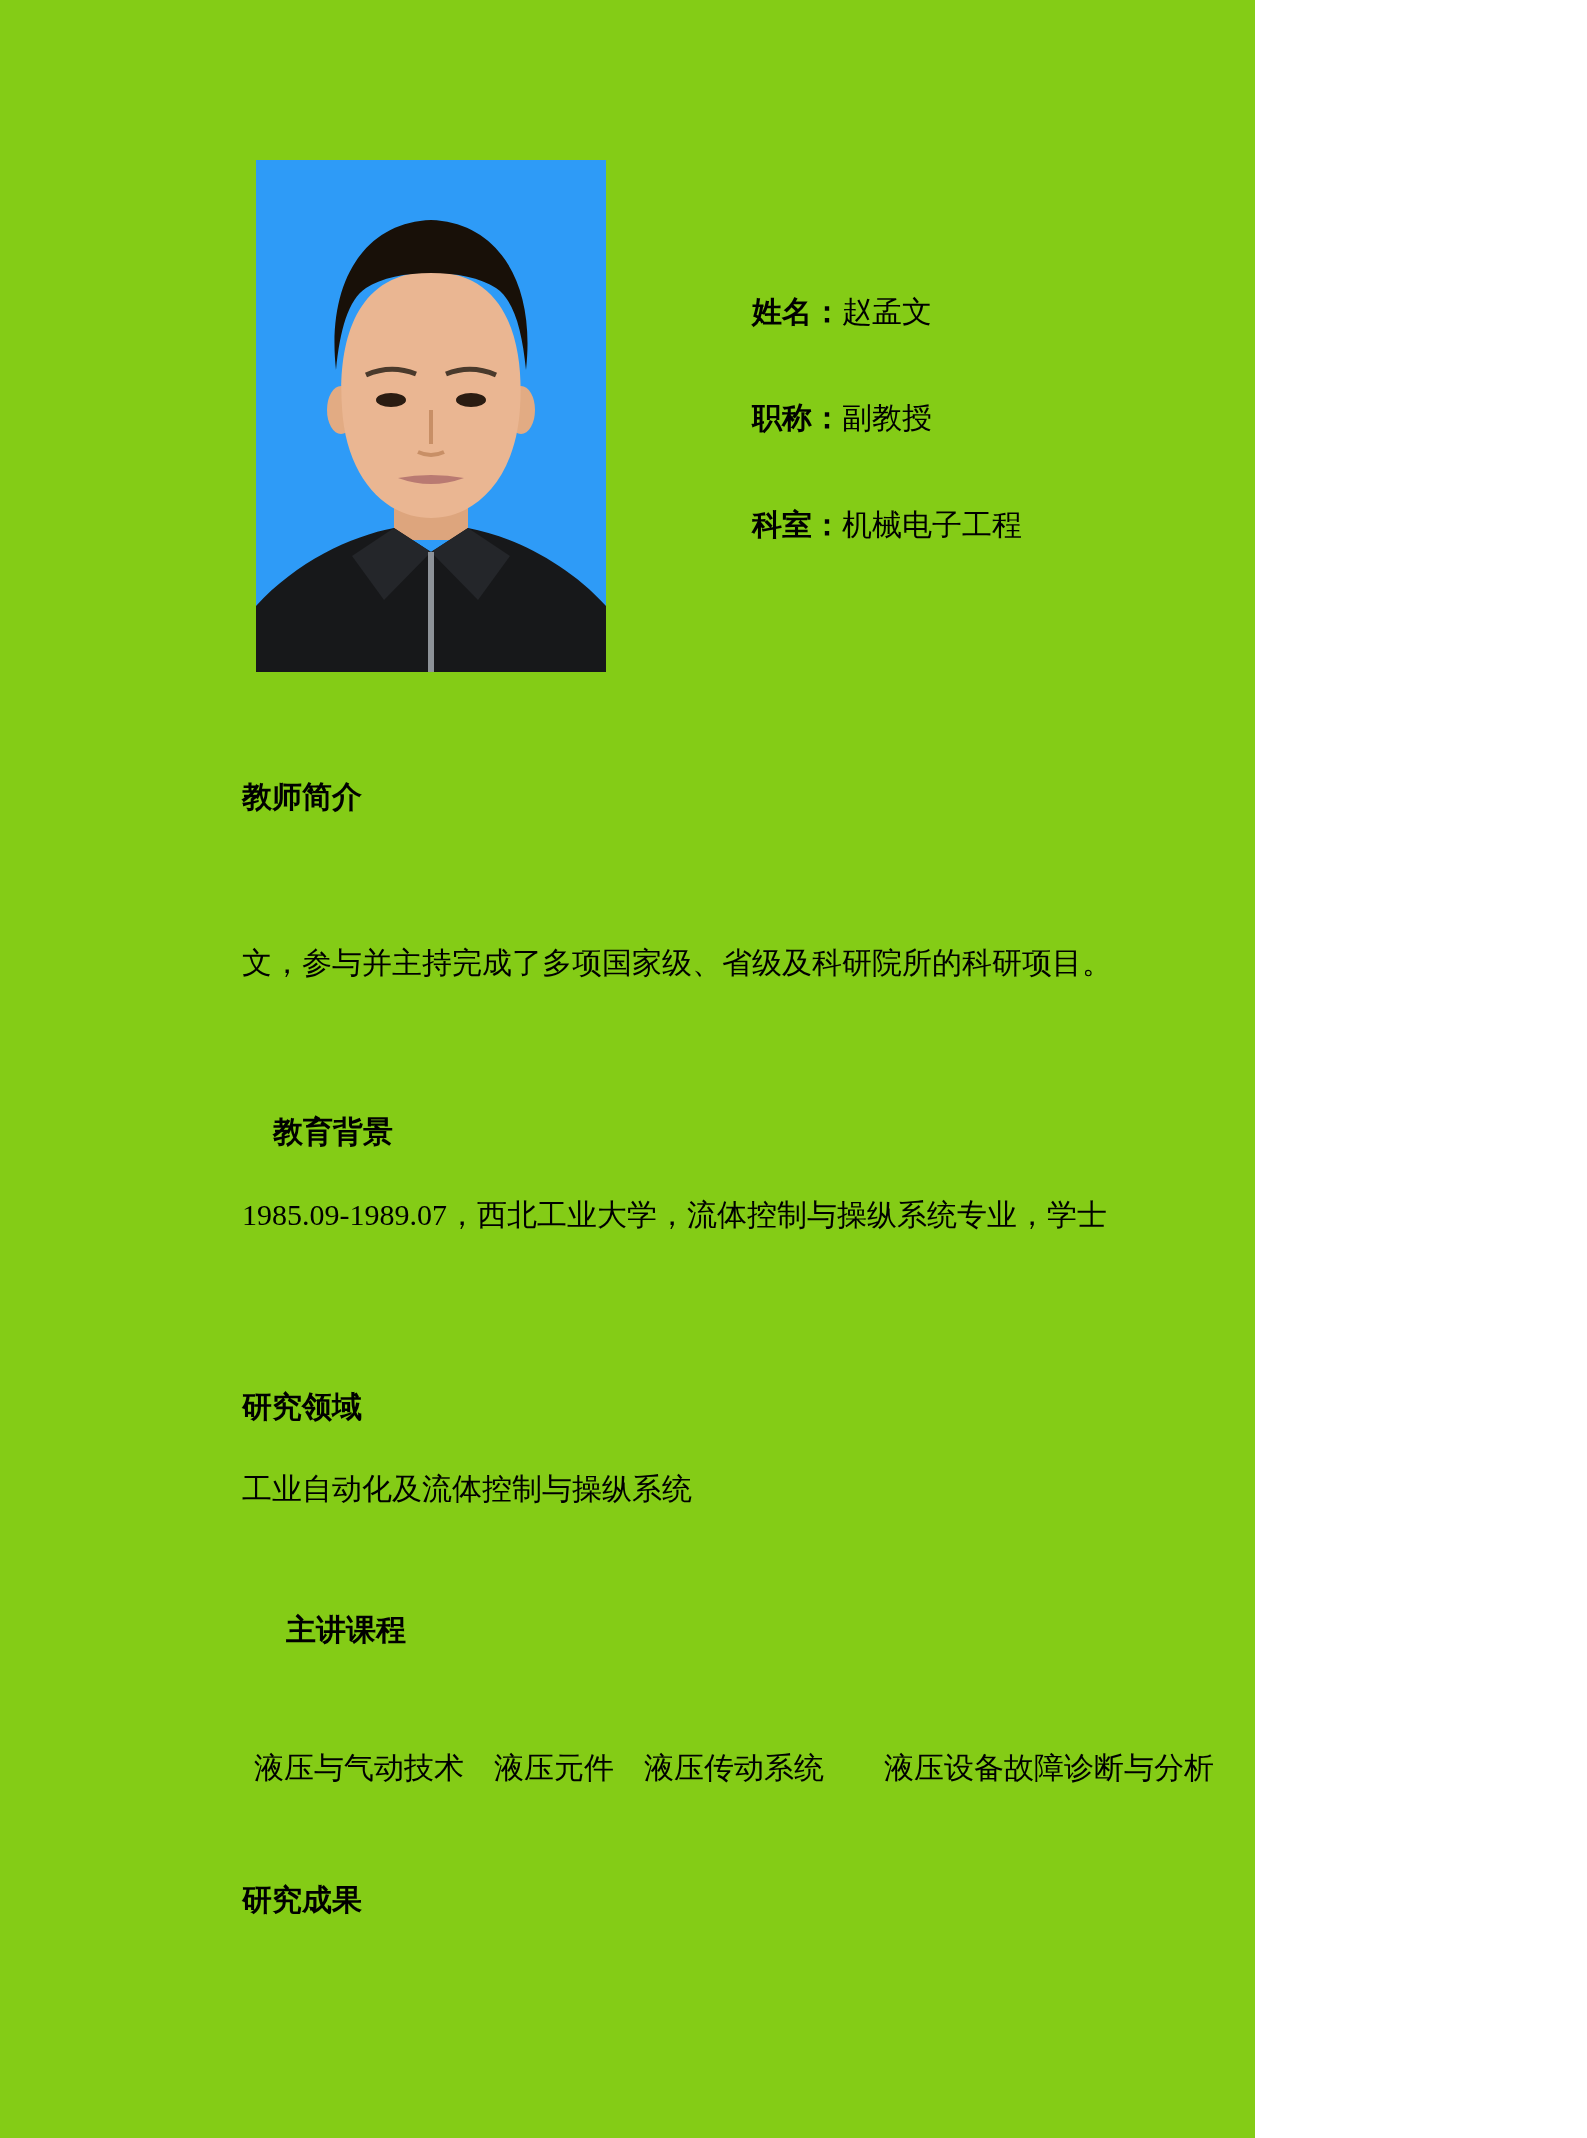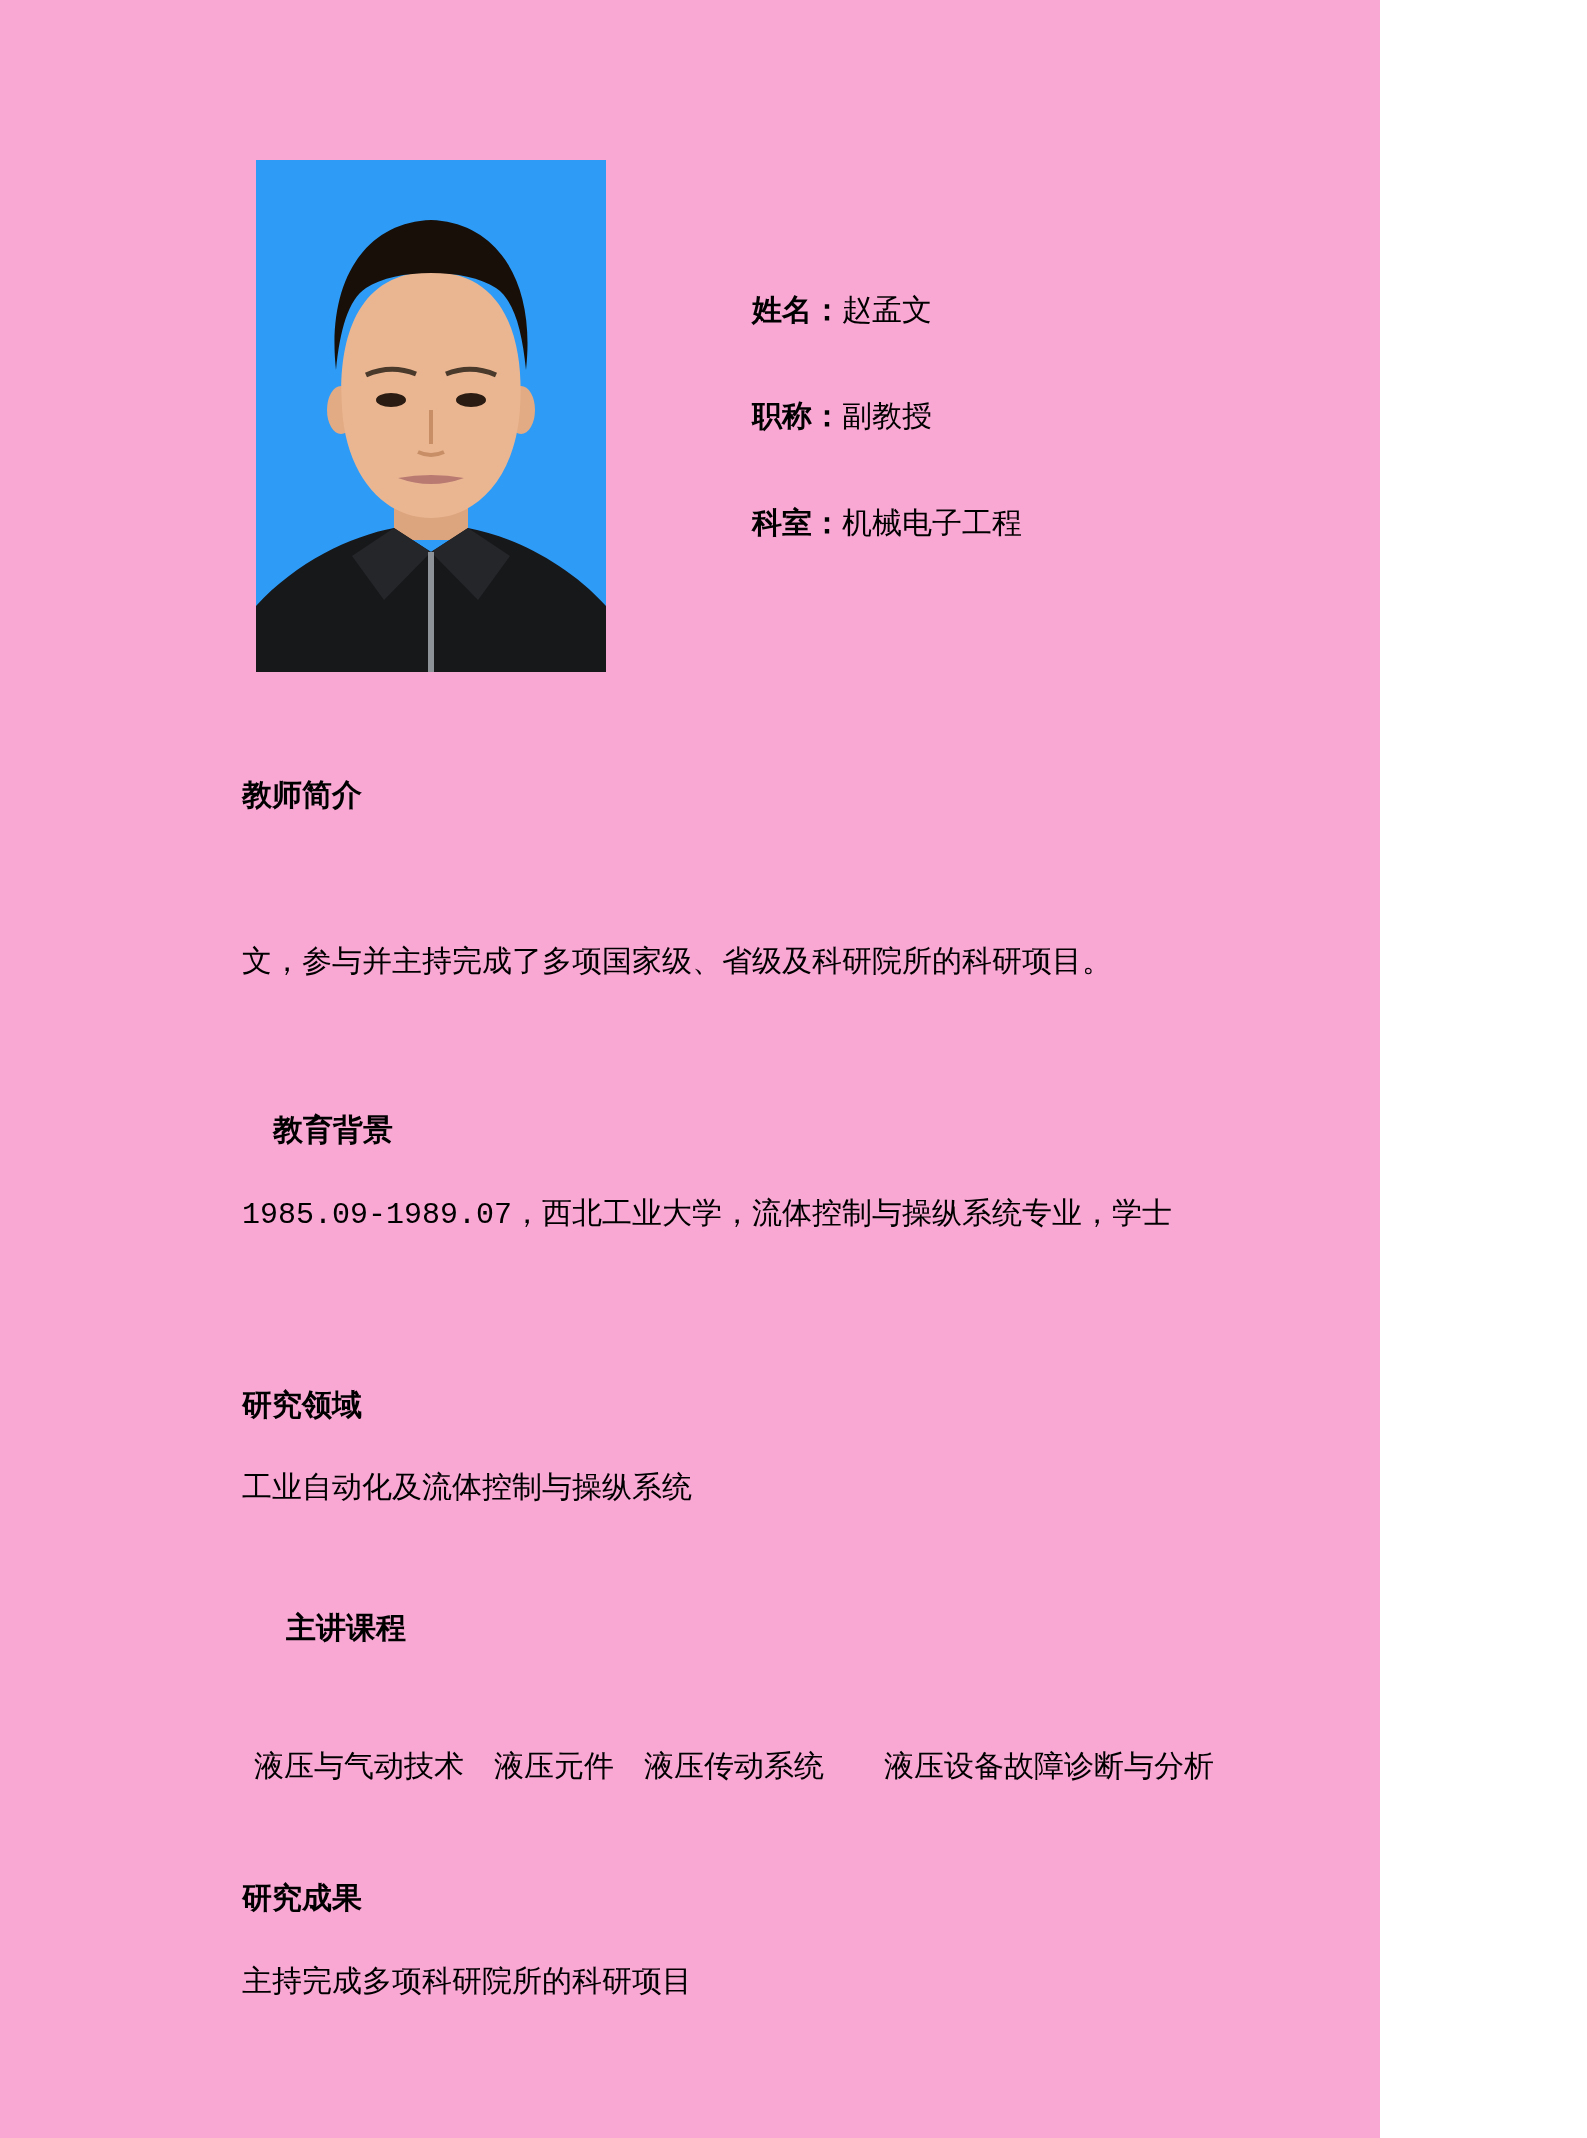--- a/index.html
+++ b/index.html
@@ -2,26 +2,26 @@
 <html><head>
 <meta charset="utf-8">
 <style>
   html, body {
     margin: 0;
     padding: 0;
     background: #ffffff;
   }
   .page {
     position: relative;
-    width: 1380px;
+    width: 1255px;
     height: 2138px;
-    background: #f9a8d4;
+    background: #84cc16;
     overflow: hidden;
     
-    font-family: Liberation Mono, monospace;
+    font-family: Liberation Serif, serif;
     color: #000000;
   }
   .abs { position: absolute; }
   .txt {
     font-size: 30px;
     line-height: 38px;
     white-space: pre;
     color: #000000;
   }
   .bold { font-weight: bold; }
@@ -102,15 +102,14 @@
   <div class="abs txt bold sec s1t">教育背景</div>
   <div class="abs txt sec s1l0">1985.09-1989.07，西北工业大学，流体控制与操纵系统专业，学士</div>
 
   <div class="abs txt bold sec s2t">研究领域</div>
   <div class="abs txt sec s2l0">工业自动化及流体控制与操纵系统</div>
 
   <div class="abs txt bold sec s3t">主讲课程</div>
   <div class="abs txt sec s3l0">液压与气动技术　液压元件　液压传动系统　　液压设备故障诊断与分析</div>
 
   <div class="abs txt bold sec s4t">研究成果</div>
-  <div class="abs txt sec s4l0">主持完成多项科研院所的科研项目</div>
 
 </div>
 
 </body></html>

